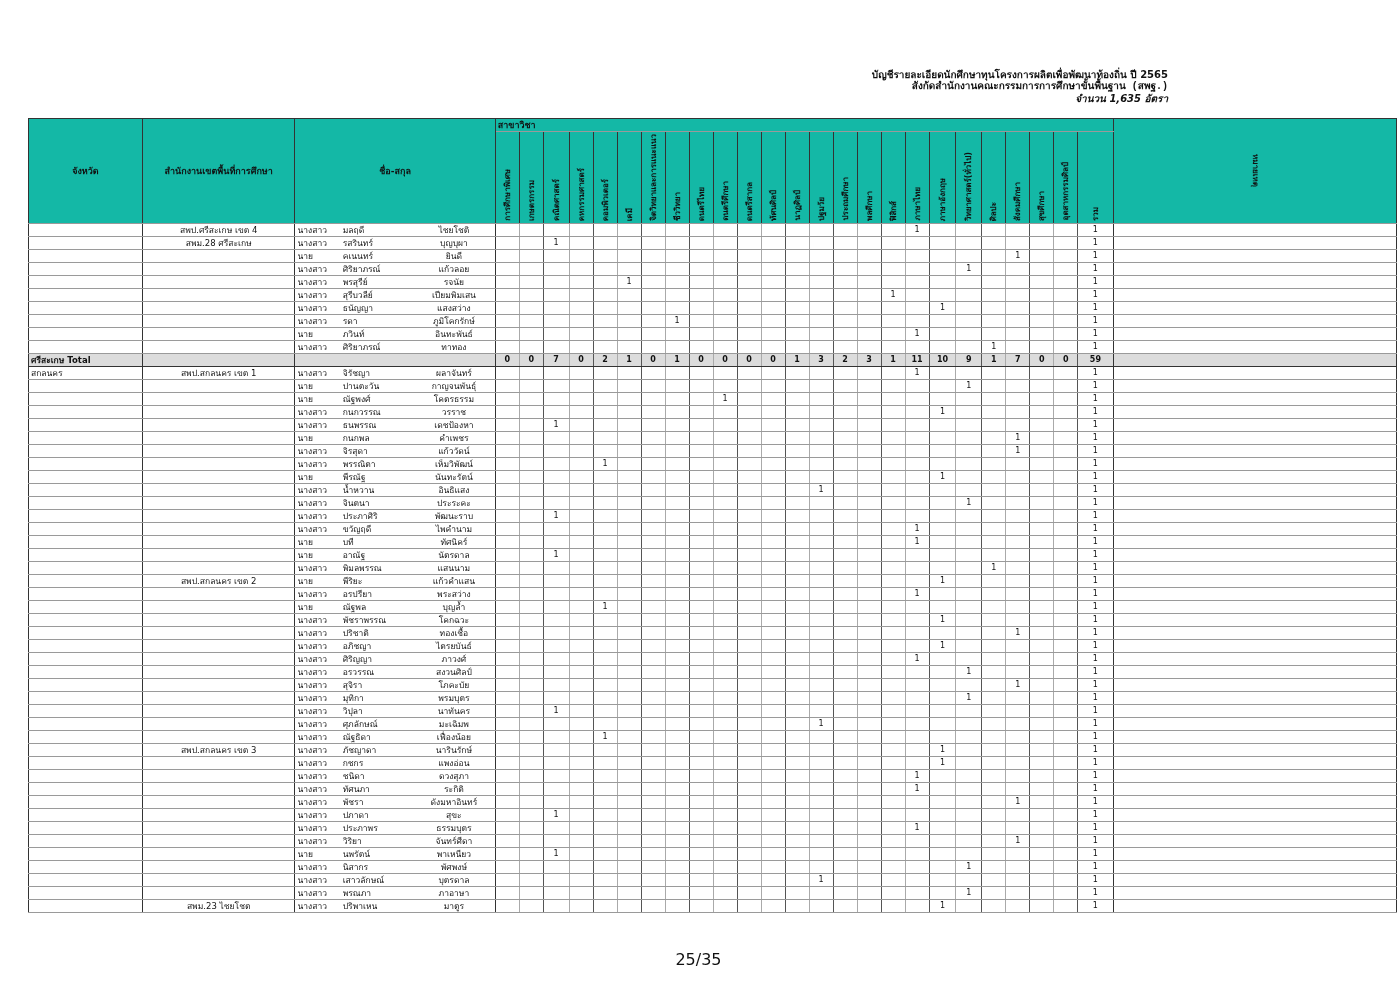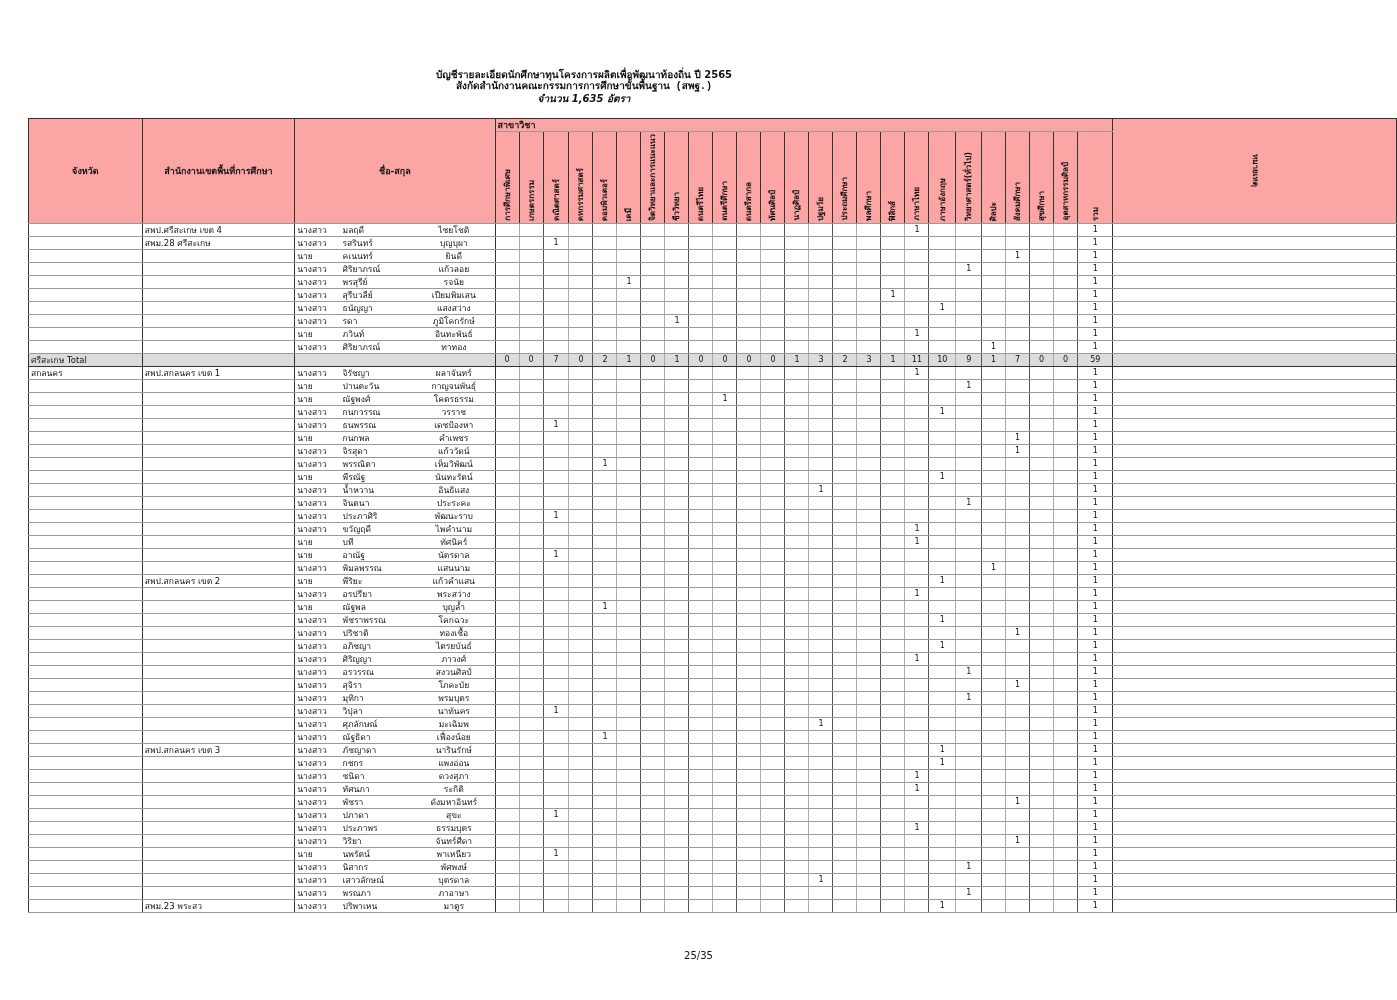--- a/index.html
+++ b/index.html
@@ -1,35 +1,35 @@
 <!DOCTYPE html>
 <html><head>
 <meta charset="utf-8">
 <style>
   html, body { margin:0; padding:0; background:#ffffff; }
   body { width:1397px; height:1000px; position:relative; overflow:hidden; font-family:"DejaVu Sans", sans-serif; color:#111; }
-  .title { position:absolute; left:0; width:1168px; text-align:center; font-weight:bold; font-size:10px; line-height:11px; }
+  .title { position:absolute; left:0; width:1168px; text-align:right; font-weight:bold; font-size:10px; line-height:11px; }
   .t1 { top:69px; } .t2 { top:81px;font-family:Liberation Mono, monospace; } .t3 { top:93px;font-style:italic; }
-  .page-no { position:absolute; top:950px; left:0; width:1397px; text-align:center; font-size:10px; }
+  .page-no { position:absolute; top:950px; left:0; width:1397px; text-align:center; font-size:16px; }
 
   table.sheet { position:absolute; left:28px; top:118px; border-collapse:collapse; table-layout:fixed; font-size:8.5px; }
   table.sheet td, table.sheet th { padding:0 2px; height:12px; line-height:12px; white-space:nowrap; overflow:hidden; border-bottom:1px solid #9a9a9a; }
-  th.hdr { background:#fca5a5; font-weight:bold; font-size:9px; border:1px solid #333; vertical-align:middle; text-align:center; }
+  th.hdr { background:#14b8a6; font-weight:bold; font-size:9px; border:1px solid #333; vertical-align:middle; text-align:center; }
   th.group { height:12px; line-height:12px; text-align:left; padding-left:258px; }
   th.vert { height:122px; padding:0; vertical-align:bottom; }
   th.vert div { writing-mode:vertical-rl; transform:rotate(180deg); font-size:8px; line-height:19px; text-align:left; padding:2px 0; margin:0 auto; }
   td.c-prov { border-left:1px solid #333; border-right:1px solid #333; }
-  td.c-off { border-right:1px solid #333; }
+  td.c-off { border-right:1px solid #333;text-align:center; }
   td.c-pre { width:42px;margin-top:23px; }
   td.c-ln { border-right:1px solid #333;text-align:center; }
   td.n { text-align:center; border-right:1px solid #555; padding:0; font-size:8px; }
   td.n.thin { border-right:1px solid #aaa; }
   td.tot { text-align:center; border-right:1px solid #333; padding:0; font-size:8px; }
   td.rem { border-right:1px solid #333; }
-  tr.total td { background:#dcdcdc; font-weight:normal; border-top:1px solid #333; border-bottom:1px solid #333;margin-left:24px; }
+  tr.total td { background:#dcdcdc; font-weight:bold; border-top:1px solid #333; border-bottom:1px solid #333;margin-left:24px; }
 </style>
 </head>
 <body>
 
 <div class="title t1">บัญชีรายละเอียดนักศึกษาทุนโครงการผลิตเพื่อพัฒนาท้องถิ่น ปี 2565</div>
 <div class="title t2">สังกัดสำนักงานคณะกรรมการการศึกษาขั้นพื้นฐาน (สพฐ.)</div>
 <div class="title t3">จำนวน 1,635  อัตรา</div>
 
 <table class="sheet">
   <colgroup>
@@ -1863,21 +1863,21 @@
         <td class="n">1</td>
         <td class="n thin"></td>
         <td class="n"></td>
         <td class="n thin"></td>
         <td class="n"></td>
         <td class="tot">1</td>
         <td class="rem"></td>
       </tr>
       <tr>
         <td class="c-prov"></td>
-        <td class="c-off">สพม.23 พระสว</td>
+        <td class="c-off">สพม.23 ไชยโชต</td>
         <td class="c-pre">นางสาว</td>
         <td class="">ปริพาเหน</td>
         <td class="c-ln">มาตูร</td>
         <td class="n thin"></td>
         <td class="n"></td>
         <td class="n thin"></td>
         <td class="n"></td>
         <td class="n thin"></td>
         <td class="n"></td>
         <td class="n thin"></td>

